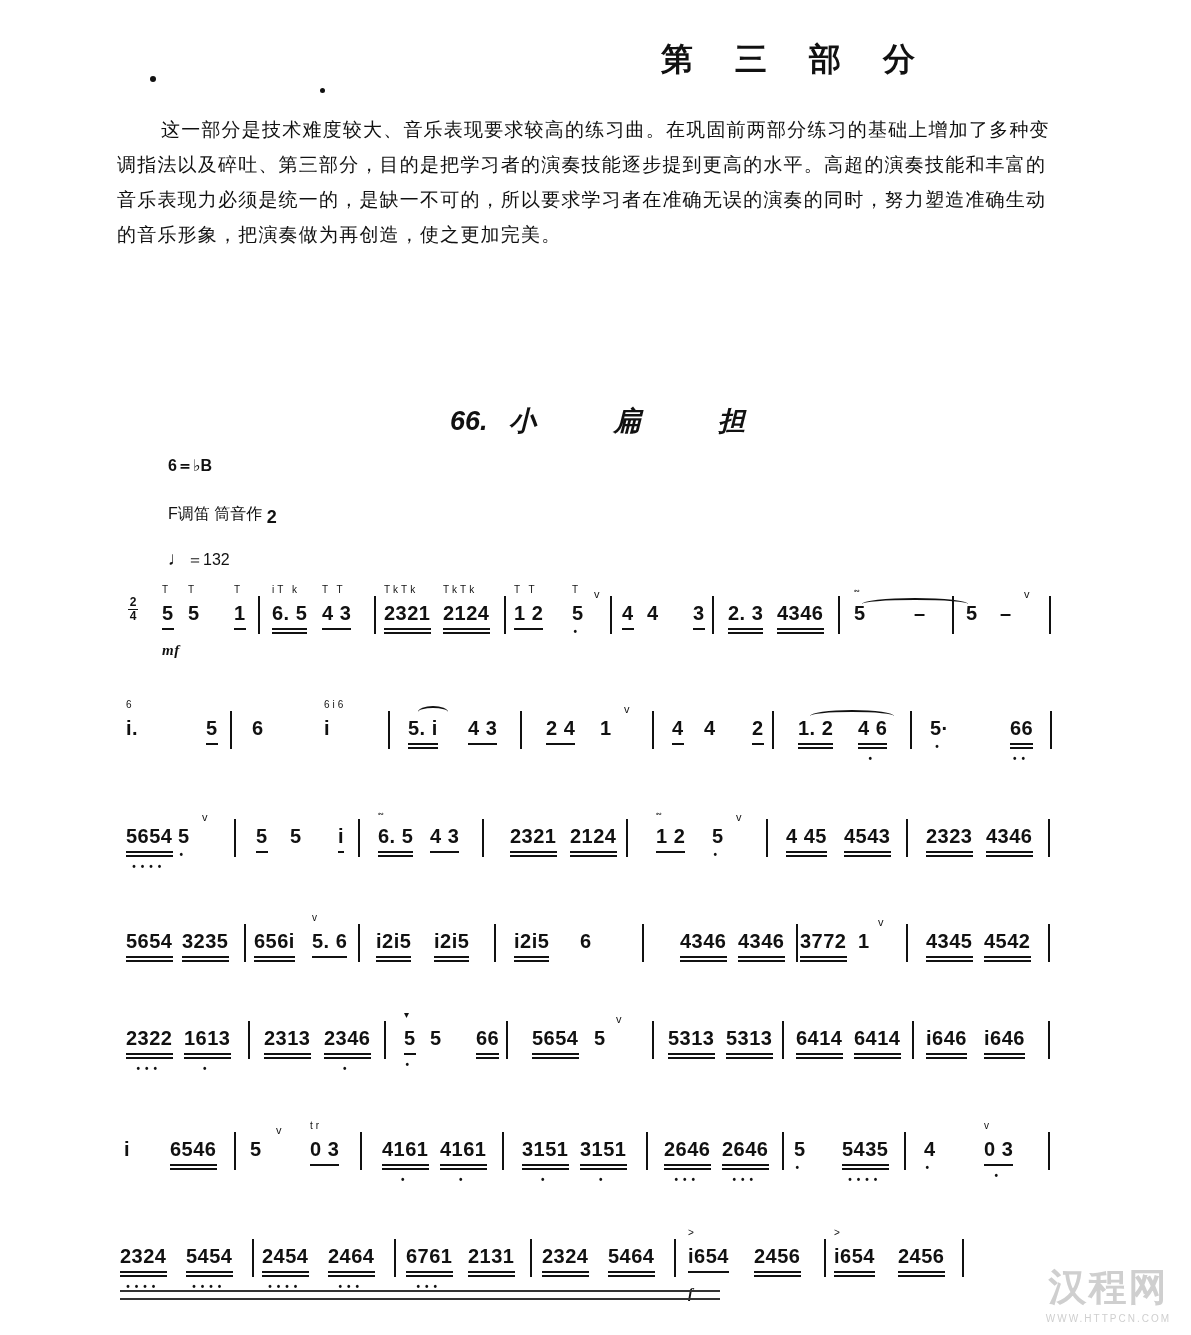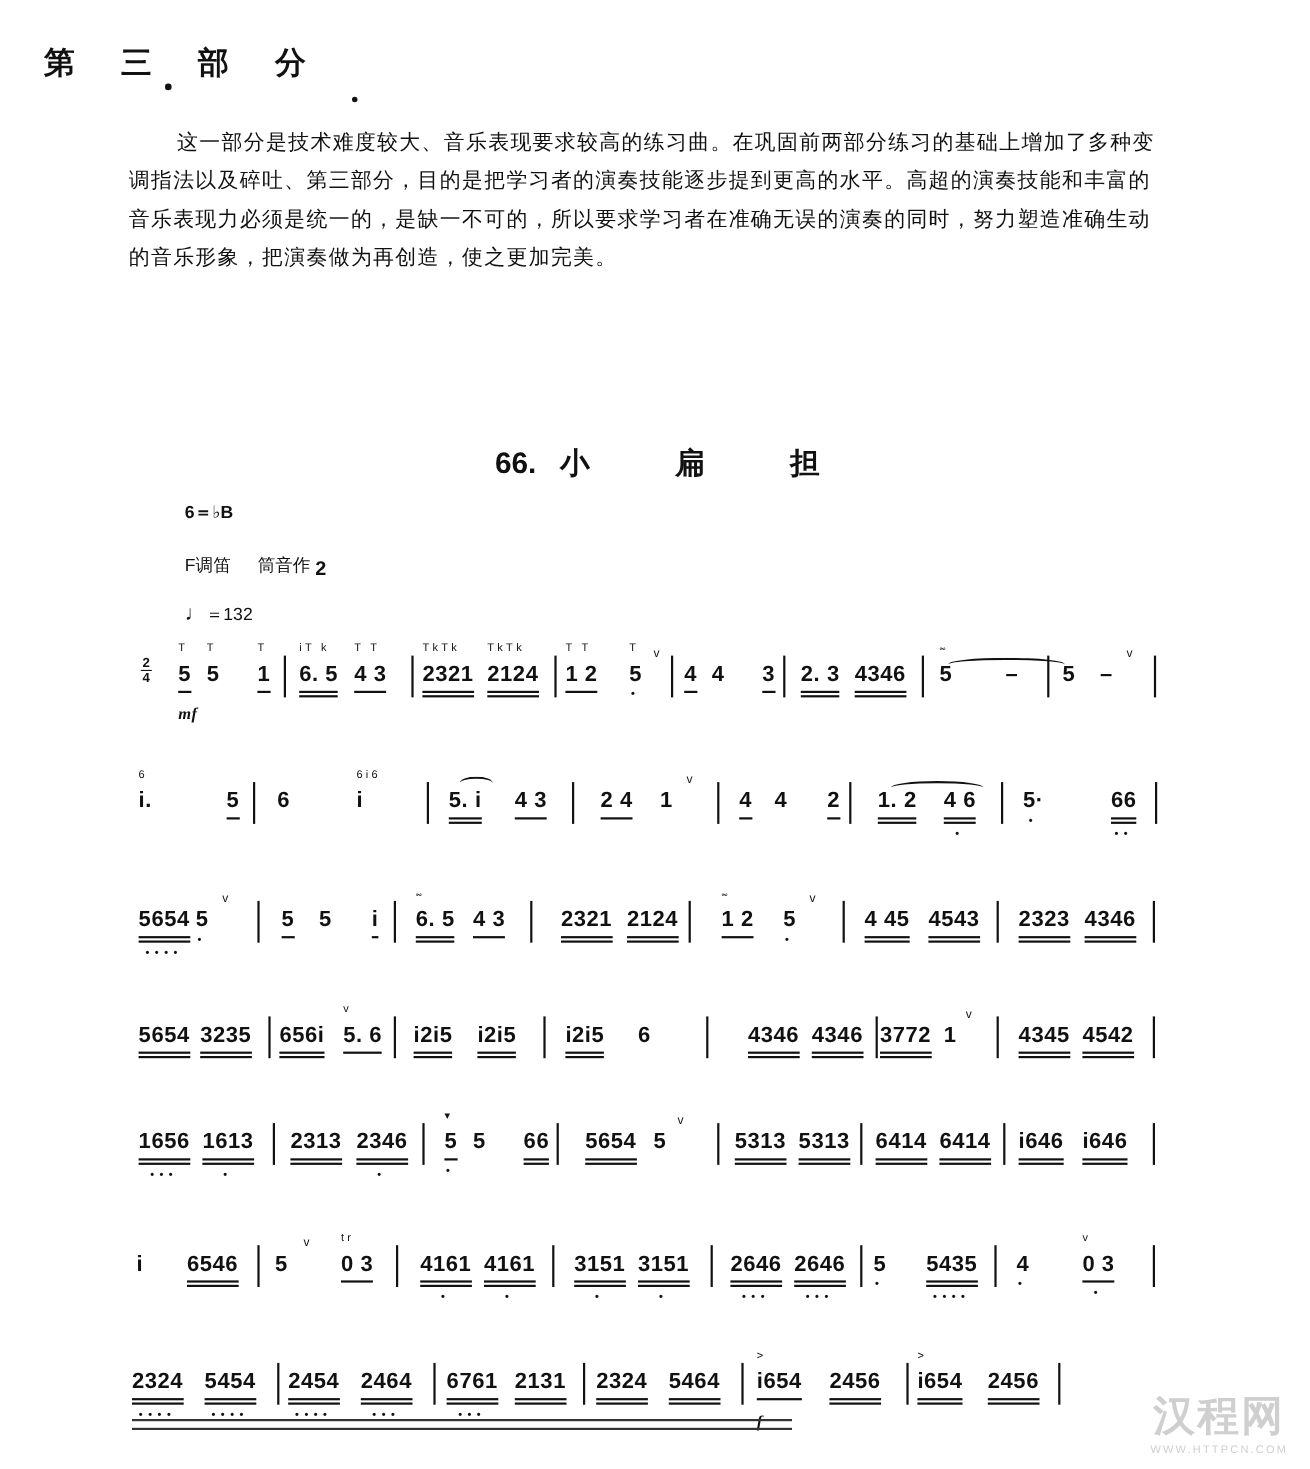--- a/index.html
+++ b/index.html
@@ -1,23 +1,23 @@
 <!DOCTYPE html>
 <html><head>
 <meta charset="utf-8">
 <style>
   html,body{margin:0;padding:0;background:#ffffff;}
   body{width:1191px;height:1335px;position:relative;overflow:hidden;color:#111;
        font-family:"DejaVu Serif","Liberation Serif",serif;}
   .abs{position:absolute;}
-  .section-title{left:0;width:957px;top:38px;text-align:left;font-size:28px;letter-spacing:42px;font-weight:bold;padding-left:40px;box-sizing:border-box;}
+  .section-title{left:0;width:957px;top:38px;text-align:right;font-size:32px;letter-spacing:42px;font-weight:bold;padding-left:40px;box-sizing:border-box;}
   .dot{width:6px;height:6px;border-radius:50%;background:#111;}
   .intro{left:117px;top:112px;width:945px;font-size:19px;line-height:35px;text-indent:44px;letter-spacing:1.2px;font-family:"DejaVu Sans","Liberation Sans",sans-serif;}
   .song-title{left:450px;top:403px;font-size:27px;font-weight:bold;font-family:"Liberation Sans","DejaVu Sans",sans-serif;}
-  .song-title span{display:inline-block;}
+  .song-title span{display:inline-block;font-style:italic;}
   .meta{left:168px;font-size:16px;font-family:"Liberation Sans","DejaVu Sans",sans-serif;}
   .meta b{font-weight:bold;}
   .score-line{left:112px;width:950px;height:70px;}
   .tok{position:absolute;top:0;font-family:"Liberation Sans","DejaVu Sans",sans-serif;font-weight:bold;font-size:20px;letter-spacing:0.5px;white-space:nowrap;}
   .tok .ul1{position:absolute;left:0;right:0;top:26px;height:2px;background:#111;}
   .tok .ul2{position:absolute;left:0;right:0;top:30px;height:2px;background:#111;}
   .tok .lo{position:absolute;left:0;right:0;top:35px;font-size:10px;letter-spacing:5px;text-align:center;}
   .tok .hi{position:absolute;left:0;right:0;top:-18px;font-size:10px;font-weight:normal;letter-spacing:3px;}
   .bar{position:absolute;top:-6px;width:2px;height:38px;background:#111;}
   .breath{position:absolute;top:-14px;font-size:11px;font-family:"Liberation Sans",sans-serif;}
@@ -40,21 +40,21 @@
 <div class="abs song-title">
   <span style="margin-right:14px;">66.</span>
   <span style="margin-right:70px;">小</span>
   <span style="margin-right:70px;">扁</span>
   <span>担</span>
 </div>
 
 <div class="abs meta" style="top:456px;font-weight:bold;">6＝♭B</div>
 <div class="abs meta" style="top:503px;">
   <span>F调笛</span>
-  <span style="margin-left:20px;">筒音作</span>
+  <span style="">筒音作</span>
   <b style="font-size:18px;position:relative;top:4px;">2</b>
 </div>
 <div class="abs meta" style="top:548px;">
   <span style="font-size:19px;">♩</span><span>＝132</span>
 </div>
 
 <div class="abs" style="left:128px;top:596px;font-family:'Liberation Sans',sans-serif;font-weight:bold;font-size:12px;text-align:center;line-height:13px;">
   <div>2</div>
   <div style="border-top:1px solid #111;width:10px;"></div>
   <div>4</div>
@@ -160,21 +160,21 @@
       <div class="bar" style="left: 684px;"></div>
       <div class="tok" style="left: 688px;"><span>3772</span><div class="ul1"></div><div class="ul2"></div></div>
       <div class="tok" style="left: 746px;"><span>1</span></div>
       <div class="breath" style="left: 766px;">v</div>
       <div class="bar" style="left: 794px;"></div>
       <div class="tok" style="left: 814px;"><span>4345</span><div class="ul1"></div><div class="ul2"></div></div>
       <div class="tok" style="left: 872px;"><span>4542</span><div class="ul1"></div><div class="ul2"></div></div>
       <div class="bar" style="left: 936px;"></div>
     </div>
     <div class="abs score-line" style="top: 1027px;">
-      <div class="tok" style="left: 14px;"><span>1656</span><div class="ul1"></div><div class="ul2"></div><div class="lo" style="top: 36px;">•••</div></div>
+      <div class="tok" style="left: 14px;"><span>2322</span><div class="ul1"></div><div class="ul2"></div><div class="lo" style="top: 36px;">•••</div></div>
       <div class="tok" style="left: 72px;"><span>1613</span><div class="ul1"></div><div class="ul2"></div><div class="lo" style="top: 36px;">•</div></div>
       <div class="bar" style="left: 136px;"></div>
       <div class="tok" style="left: 152px;"><span>2313</span><div class="ul1"></div><div class="ul2"></div></div>
       <div class="tok" style="left: 212px;"><span>2346</span><div class="ul1"></div><div class="ul2"></div><div class="lo" style="top: 36px;">    •</div></div>
       <div class="bar" style="left: 272px;"></div>
       <div class="tok" style="left: 292px;"><span>5</span><div class="ul1"></div><div class="lo" style="top: 32px;">•</div><div class="hi">▾</div></div>
       <div class="tok" style="left: 318px;"><span>5</span></div>
       <div class="tok" style="left: 364px;"><span>66</span><div class="ul1"></div><div class="ul2"></div></div>
       <div class="bar" style="left: 394px;"></div>
       <div class="tok" style="left: 420px;"><span>5654</span><div class="ul1"></div><div class="ul2"></div></div>

